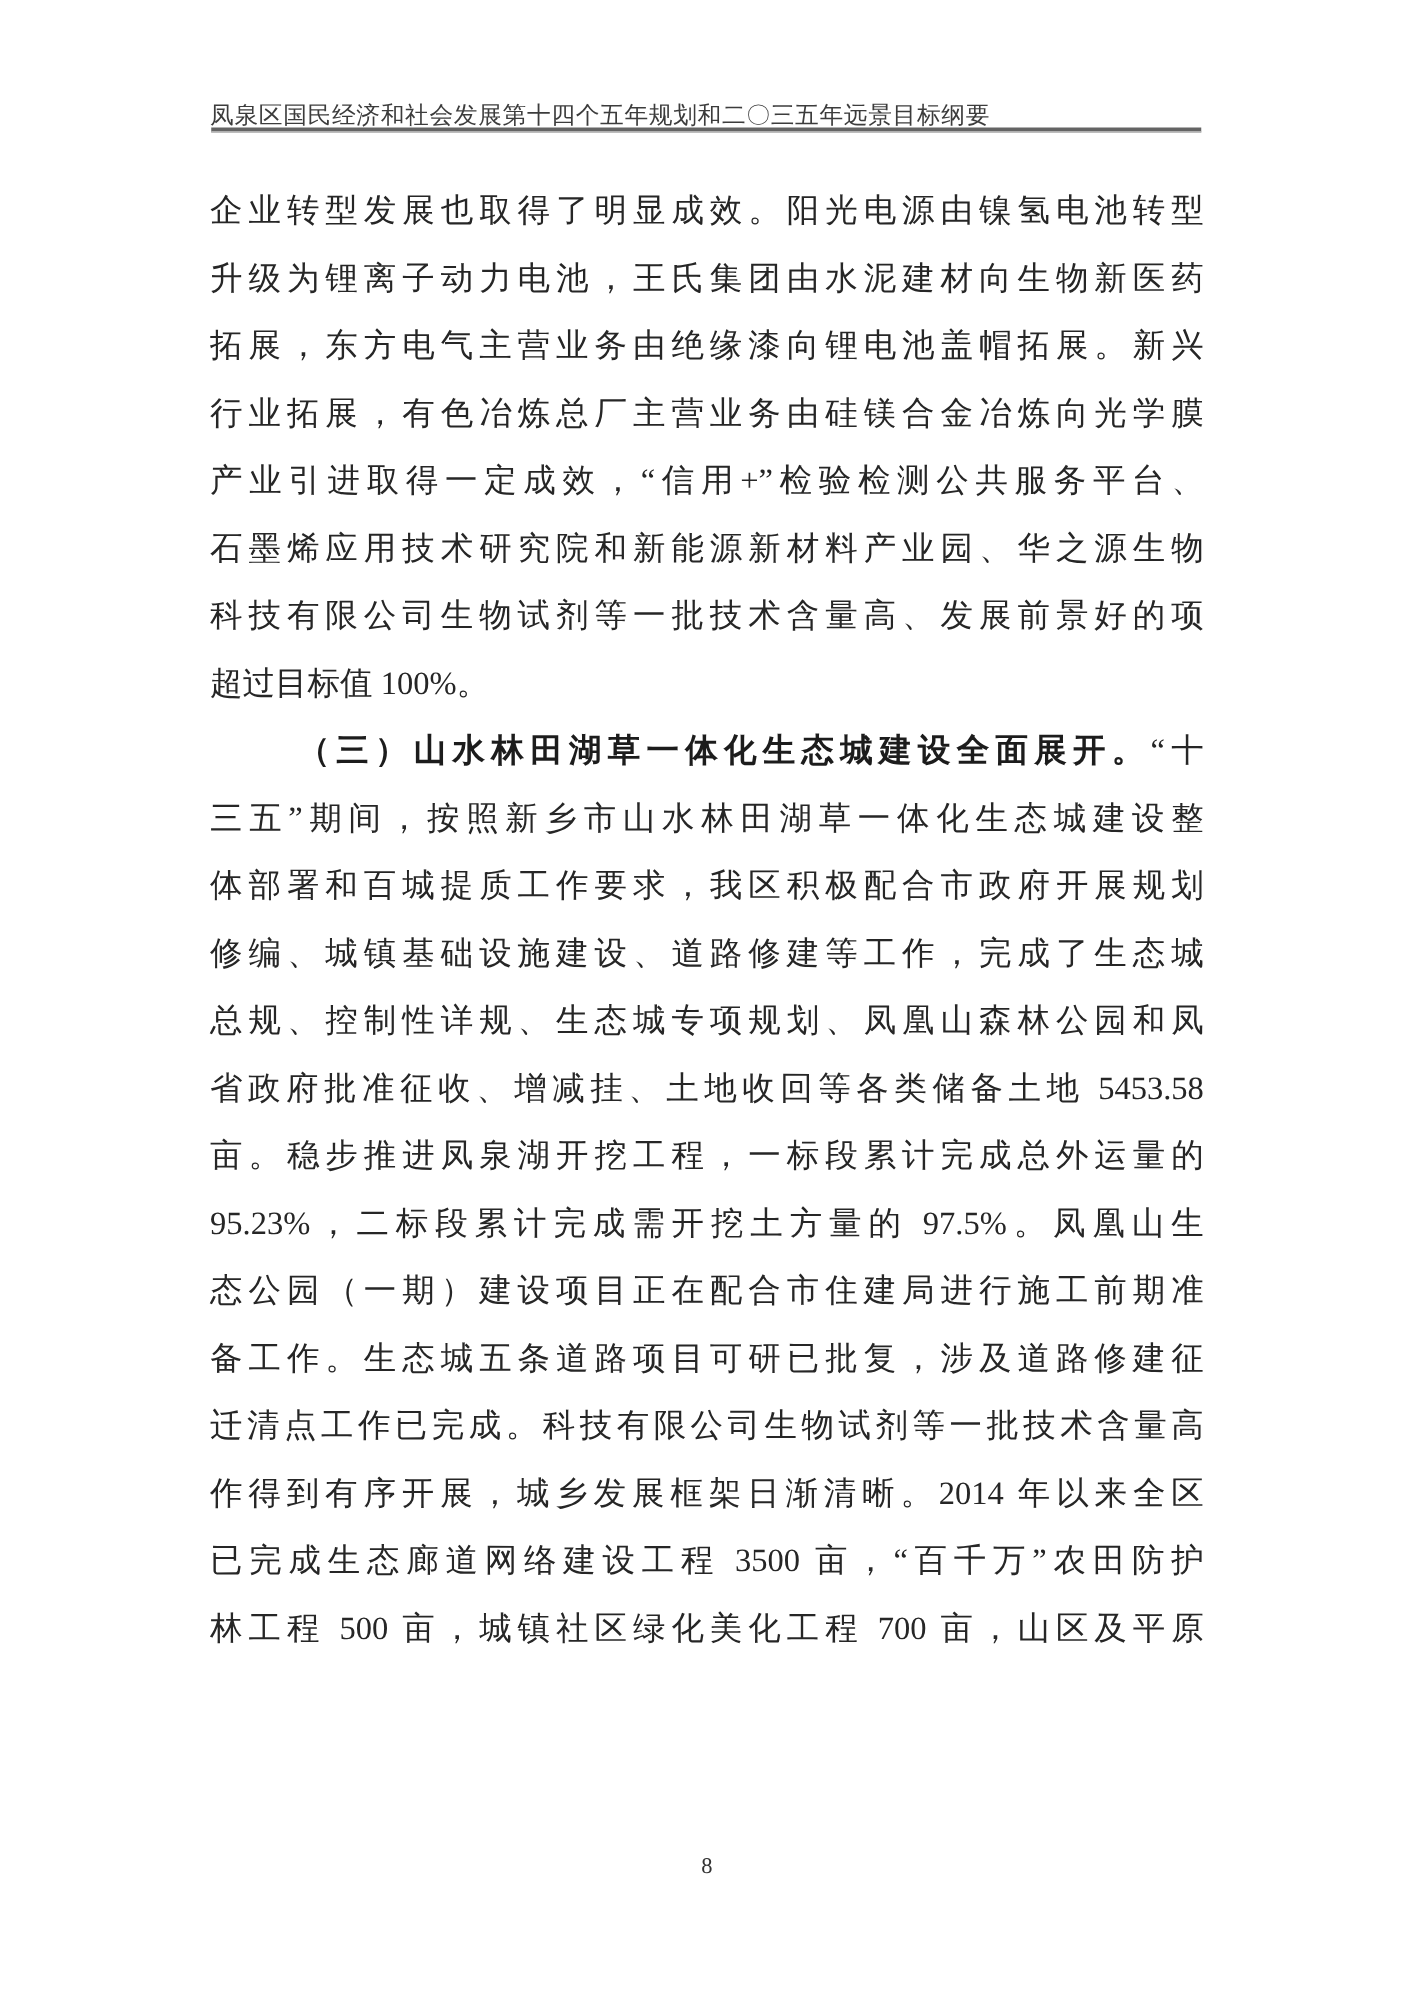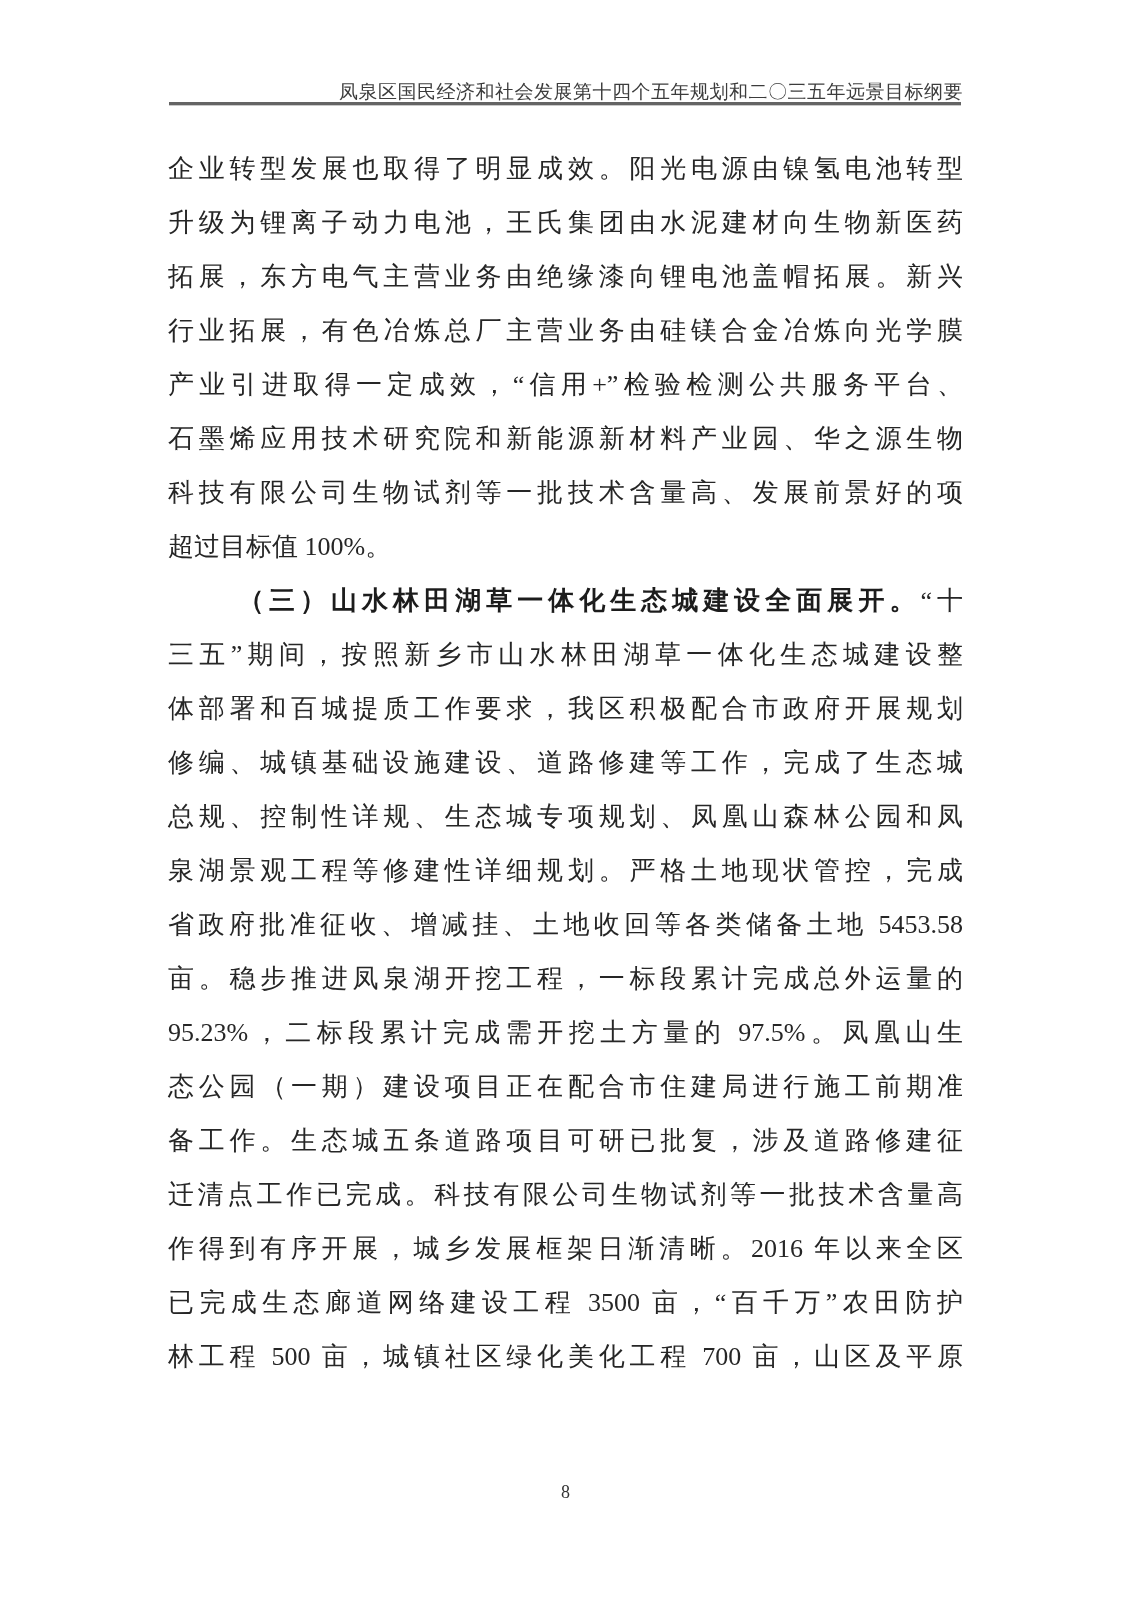--- a/index.html
+++ b/index.html
@@ -14,21 +14,21 @@
     background: #ffffff;
     overflow: hidden;
     font-family: "Liberation Serif", "DejaVu Serif", serif;
     color: #222222;
   }
   .doc-header {
     position: absolute;
     top: 79px;
     left: 168px;
     width: 795px;
-    text-align: right;
+    text-align: left;
     font-size: 19px;
     letter-spacing: 0.5px;
     color: #3c3c3c;
     white-space: nowrap;
   }
   .header-rule {
     position: absolute;
     top: 102px;
     left: 169px;
     width: 792px;
@@ -90,27 +90,26 @@
     <div class="line">行业拓展，有色冶炼总厂主营业务由硅镁合金冶炼向光学膜</div>
     <div class="line">产业引进取得一定成效，“信用+”检验检测公共服务平台、</div>
     <div class="line">石墨烯应用技术研究院和新能源新材料产业园、华之源生物</div>
     <div class="line">科技有限公司生物试剂等一批技术含量高、发展前景好的项</div>
     <div class="line para-end">超过目标值 100%。</div>
     <div class="line heading"><span>（三）山水林田湖草一体化生态城建设全面展开。</span><span class="tail">“十</span></div>
     <div class="line">三五”期间，按照新乡市山水林田湖草一体化生态城建设整</div>
     <div class="line">体部署和百城提质工作要求，我区积极配合市政府开展规划</div>
     <div class="line">修编、城镇基础设施建设、道路修建等工作，完成了生态城</div>
     <div class="line">总规、控制性详规、生态城专项规划、凤凰山森林公园和凤</div>
-    <div class="line">泉湖景观工程等修建性详细规划。严格土地现状管控，完成</div>
     <div class="line">省政府批准征收、增减挂、土地收回等各类储备土地 5453.58</div>
     <div class="line">亩。稳步推进凤泉湖开挖工程，一标段累计完成总外运量的</div>
     <div class="line">95.23%，二标段累计完成需开挖土方量的 97.5%。凤凰山生</div>
     <div class="line">态公园（一期）建设项目正在配合市住建局进行施工前期准</div>
     <div class="line">备工作。生态城五条道路项目可研已批复，涉及道路修建征</div>
     <div class="line">迁清点工作已完成。科技有限公司生物试剂等一批技术含量高</div>
-    <div class="line">作得到有序开展，城乡发展框架日渐清晰。2016 年以来全区</div>
+    <div class="line">作得到有序开展，城乡发展框架日渐清晰。2014 年以来全区</div>
     <div class="line">已完成生态廊道网络建设工程 3500 亩，“百千万”农田防护</div>
     <div class="line">林工程 500 亩，城镇社区绿化美化工程 700 亩，山区及平原</div>
   </div>
 
   <div class="page-number">8</div>
 
 </div>
 
 </body></html>

